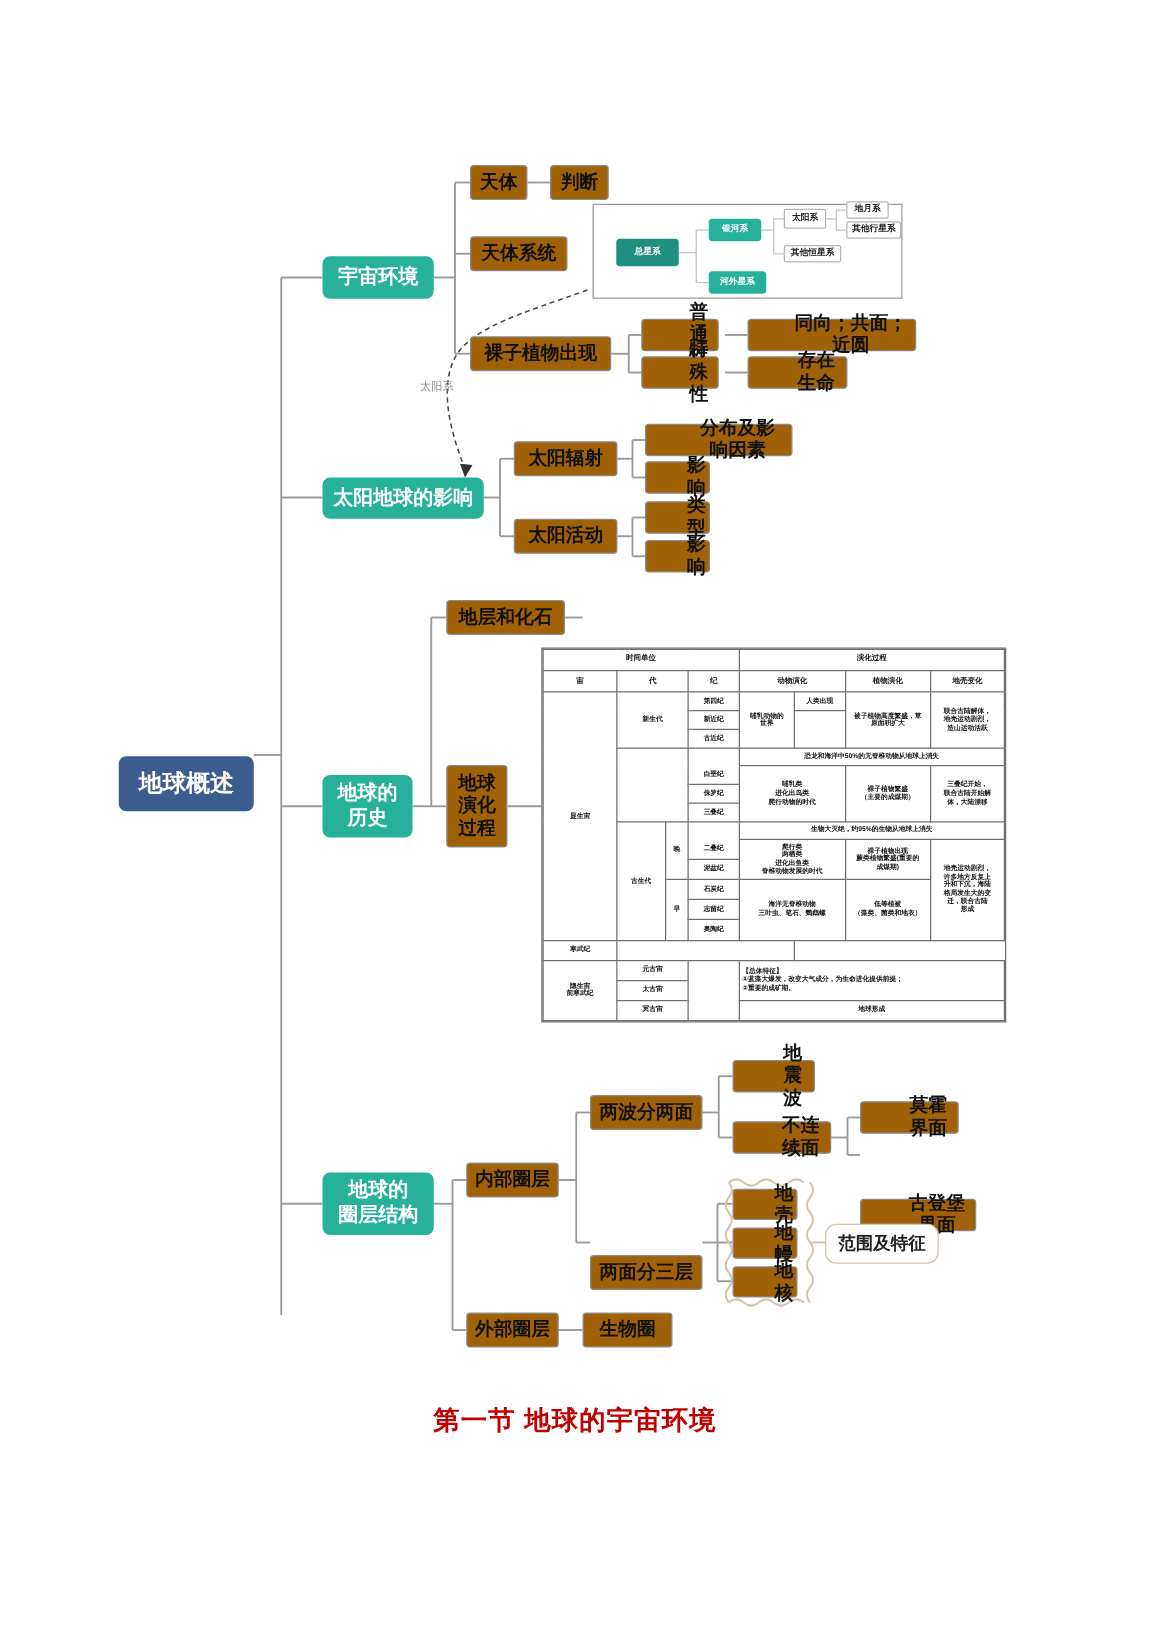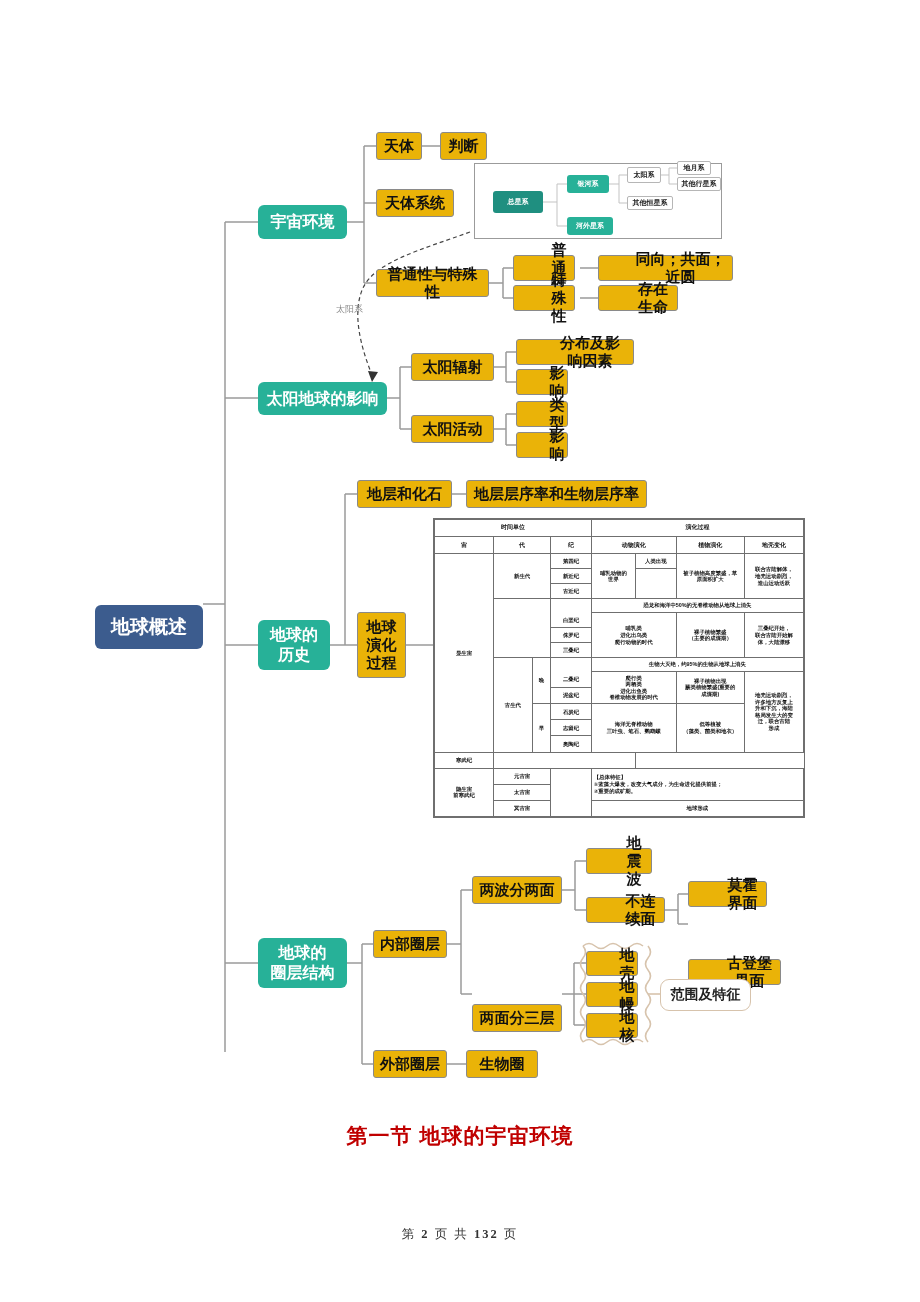--- a/index.html
+++ b/index.html
@@ -5,21 +5,21 @@
   html,body{margin:0;padding:0;}
   body{
     width:920px;height:1302px;background:#ffffff;
     font-family:"Liberation Sans","DejaVu Sans",sans-serif;
     color:#222;position:relative;overflow:hidden;
   }
   #canvas{position:absolute;left:0;top:0;width:920px;height:1302px;}
   svg.wires{position:absolute;left:0;top:0;width:920px;height:1302px;pointer-events:none;}
 
   .node{position:absolute;box-sizing:border-box;display:flex;align-items:center;
-        justify-content:center;text-align:center;background:#eab308;border:1.6px solid #8a8a8a;
+        justify-content:center;text-align:center;background:#a16207;border:1.6px solid #8a8a8a;
         border-radius:3px;font-weight:bold;color:#111;line-height:1.18;padding:2px 6px;}
   .node.lvl2{font-size:15px;}
   .node.lvl3{font-size:15px;padding-left:36px;}
 
   .root{position:absolute;background:#3c5c8e;border:none;border-radius:6px;color:#fff;
         font-weight:bold;font-size:19px;display:flex;align-items:center;justify-content:center;
         box-sizing:border-box;text-align:center;}
   .branch{position:absolute;background:#27b198;border:none;border-radius:6px;color:#fff;
         font-weight:bold;font-size:16px;display:flex;align-items:center;justify-content:center;
         box-sizing:border-box;text-align:center;line-height:1.25;}
@@ -156,21 +156,21 @@
 历史</div>
 
   <div class="branch" style="left:258px;top:938px;width:89px;height:50px;white-space:pre-line;">地球的
 圈层结构</div>
 
   <div class="node lvl2" style="left:376px;top:132px;width:46px;height:28px;">天体</div>
   <div class="node lvl2" style="left:440px;top:132px;width:47px;height:28px;">判断</div>
 
   <div class="node lvl2" style="left:376px;top:189px;width:78px;height:28px;">天体系统</div>
 
-  <div class="node lvl2" style="left:376px;top:269px;width:113px;height:28px;">普通性与特殊性</div>
+  <div class="node lvl2" style="left:376px;top:269px;width:113px;height:28px;">裸子植物出现</div>
 
   <div class="node lvl3" style="left:513px;top:255px;width:62px;height:26px;">普通性</div>
   <div class="node lvl3" style="left:598px;top:255px;width:135px;height:26px;">同向；共面；近圆</div>
 
   <div class="node lvl3" style="left:513px;top:285px;width:62px;height:26px;">特殊性</div>
   <div class="node lvl3" style="left:598px;top:285px;width:80px;height:26px;">存在生命</div>
 
   <div class="edgelabel" style="left:336px;top:303px;">太阳系</div>
 
   <div class="starbox" style="left:474px;top:163px;width:248px;height:76px;">
@@ -201,21 +201,20 @@
 
   <div class="node lvl2" style="left:411px;top:353px;width:83px;height:28px;">太阳辐射</div>
   <div class="node lvl3" style="left:516px;top:339px;width:118px;height:26px;">分布及影响因素</div>
   <div class="node lvl3" style="left:516px;top:369px;width:52px;height:26px;">影响</div>
 
   <div class="node lvl2" style="left:411px;top:415px;width:83px;height:28px;">太阳活动</div>
   <div class="node lvl3" style="left:516px;top:401px;width:52px;height:26px;">类型</div>
   <div class="node lvl3" style="left:516px;top:432px;width:52px;height:26px;">影响</div>
 
   <div class="node lvl2" style="left:357px;top:480px;width:95px;height:28px;">地层和化石</div>
-  <div class="node lvl2" style="left:466px;top:480px;width:181px;height:28px;">地层层序率和生物层序率</div>
 
   <div class="node lvl2" style="left:357px;top:612px;width:49px;height:66px;white-space:pre-line;">地球
 演化
 过程</div>
 
   <div class="geo" style="left:433px;top:518px;width:372px;height:300px;">
     <table>
       <colgroup>
         <col style="width:16%">
           <col style="width:10.5%">
@@ -362,21 +361,14 @@
 
   <div class="node lvl2" style="left:472px;top:980px;width:90px;height:28px;margin-top:24px;">两面分三层</div>
   <div class="node lvl3" style="left:586px;top:951px;width:52px;height:25px;">地壳</div>
   <div class="node lvl3" style="left:586px;top:982px;width:52px;height:25px;">地幔</div>
   <div class="node lvl3" style="left:586px;top:1013px;width:52px;height:25px;">地核</div>
 
   <div class="callout" style="left:660px;top:979px;width:91px;height:32px;">范围及特征</div>
 
   <div class="section-title" style="left:0;top:1122px;">第一节  地球的宇宙环境</div>
 
-  <div class="footer" style="left:0;top:1226px;">
-    <span>第</span>
-    <b>2</b>
-    <span>页  共</span>
-    <b>132</b>
-    <span>页</span>
-  </div>
 
 </div>
 
 </body></html>

